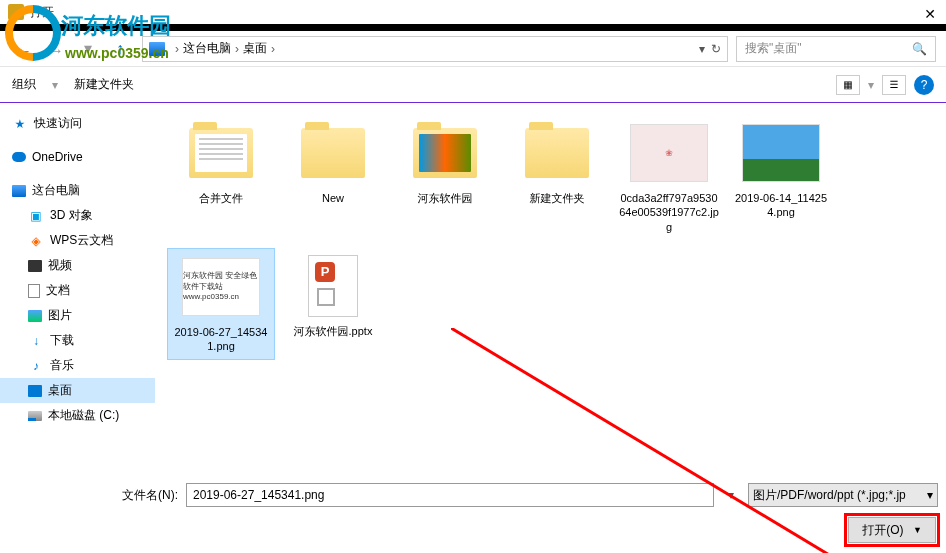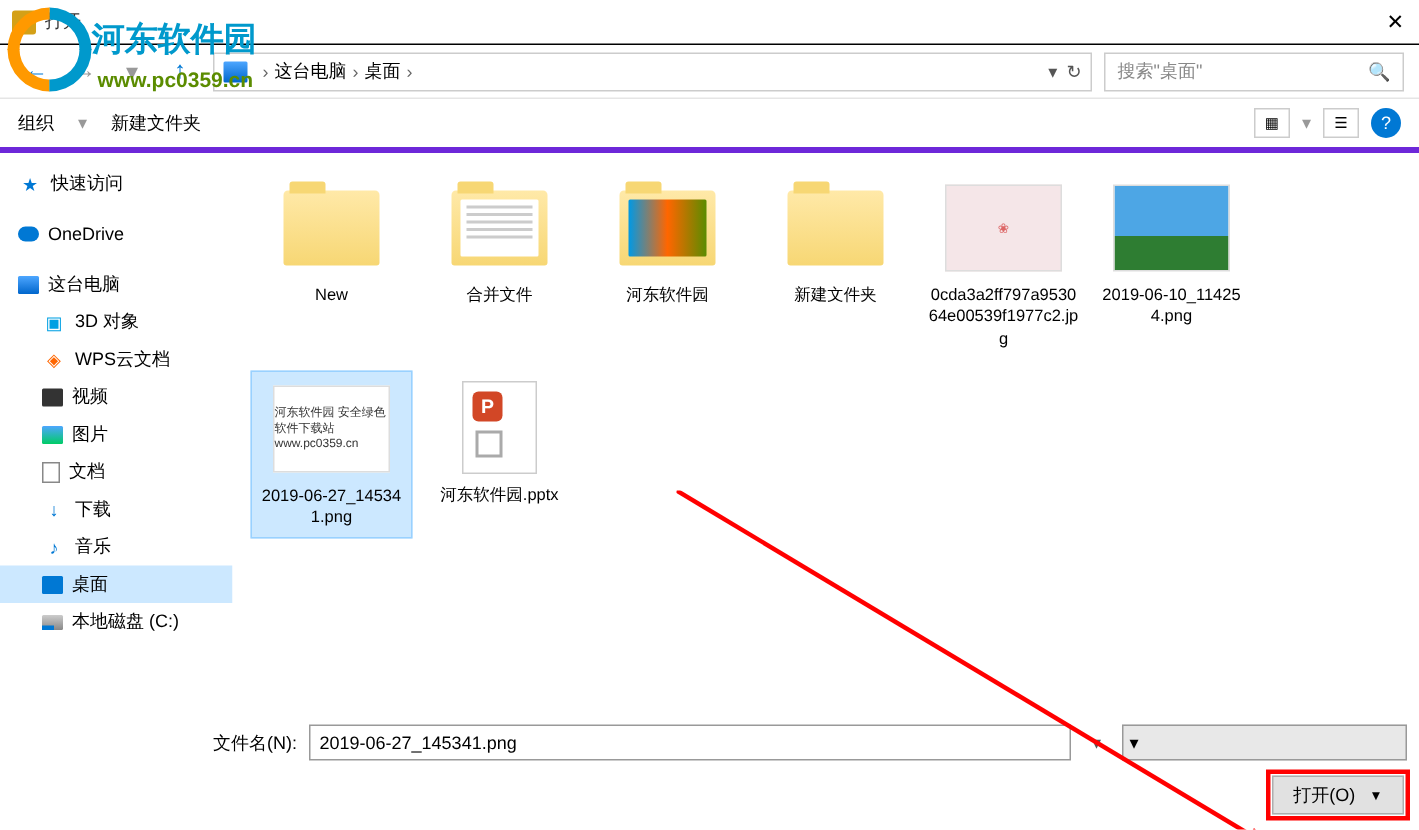--- a/index.html
+++ b/index.html
@@ -1,38 +1,38 @@
 <!DOCTYPE html>
 <html><head>
   <meta charset="utf-8">
   <style>
     * { margin: 0; padding: 0; box-sizing: border-box; font-family: "Microsoft YaHei", "Segoe UI", sans-serif; }
     body { width: 946px; height: 553px; background: #fff; position: relative; overflow: hidden; }
     
-    .titlebar { height: 30px; background: #fff; display: flex; align-items: center; padding: 12px 8px; border-bottom: 1px solid #000000; position: relative; }
+    .titlebar { height: 30px; background: #fff; display: flex; align-items: center; padding: 12px 8px; border-bottom: 7px solid #000000; position: relative; }
     .titlebar-icon { width: 16px; height: 16px; background: #D4A017; border-radius: 2px; margin-right: 6px; }
     .titlebar-text { font-size: 12px; color: #333; }
     .close-btn { position: absolute; right: 10px; top: 6px; font-size: 14px; cursor: pointer; }
     
     .watermark { position: absolute; top: 5px; left: 5px; z-index: 100; font-size: 22px; font-weight: bold; pointer-events: none; }
     .watermark-logo { display: inline-block; width: 50px; height: 40px; position: relative; }
     .watermark-logo::before { content: ''; position: absolute; width: 40px; height: 40px; border: 8px solid; border-color: #0099cc #0099cc #ff9900 #ff9900; border-radius: 50%; transform: rotate(45deg); }
     .watermark-text { color: #0099cc; position: relative; top: -12px; }
     .watermark-url { display: block; color: #5b8c00; font-size: 14px; font-weight: bold; margin-left: 60px; margin-top: -8px; }
     
     .nav-row { height: 36px; display: flex; align-items: center; padding: 0 10px; border-bottom: 1px solid #e5e5e5; gap: 4px; }
     .nav-arrow { width: 28px; height: 28px; display: flex; align-items: center; justify-content: center; color: #999; font-size: 16px; }
     .nav-arrow.enabled { color: #0078d4; }
     .breadcrumb { flex: 1; height: 26px; border: 1px solid #ccc; background: #fff; display: flex; align-items: center; padding: 0 6px; font-size: 12px; margin: 0 4px; }
     .breadcrumb-icon { width: 16px; height: 14px; background: linear-gradient(#4da6ff, #0066cc); margin-right: 6px; border-radius: 1px; }
     .breadcrumb-sep { margin: 0 4px; color: #666; }
     .breadcrumb-refresh { margin-left: auto; display: flex; gap: 6px; color: #555; }
     .search-box { width: 200px; height: 26px; border: 1px solid #ccc; padding: 0 8px; font-size: 12px; color: #888; display: flex; align-items: center; justify-content: space-between; }
     
-    .toolbar-row { height: 36px; display: flex; align-items: center; padding: 0 12px; border-bottom: 4px solid #6d28d9; font-size: 12px; gap: 16px; }
+    .toolbar-row { height: 36px; display: flex; align-items: center; padding: 0 12px; border-bottom: 1px solid #6d28d9; font-size: 12px; gap: 16px; }
     .toolbar-spacer { flex: 1; }
     .toolbar-views { display: flex; gap: 8px; align-items: center; }
     .view-btn { width: 24px; height: 20px; border: 1px solid #ccc; display: flex; align-items: center; justify-content: center; font-size: 10px; }
     .help-icon { width: 20px; height: 20px; border-radius: 50%; background: #0078d4; color: #fff; display: flex; align-items: center; justify-content: center; font-size: 12px; }
     
     .main-area { display: flex; height: 380px; }
     .sidebar { width: 155px; padding: 8px 0; font-size: 12px; overflow-y: auto; }
     .sidebar-item { display: flex; align-items: center; padding: 4px 12px; gap: 6px; cursor: pointer; }
     .sidebar-item.indent { padding-left: 28px; }
     .sidebar-item.selected { background: #cce8ff; }
@@ -67,21 +67,21 @@
     .pptx-ico { width:50px; height:62px; background:#fff; border:1px solid #ccc; position:relative; }
     .pptx-ico::before { content:'P'; position:absolute; top:6px; left:6px; width:20px; height:20px; background:#d24726; color:#fff; border-radius:4px; display:flex; align-items:center; justify-content:center; font-weight:bold; font-size:13px; }
     .pptx-ico::after { content:''; position:absolute; bottom:10px; left:8px; width:14px; height:14px; border:2px solid #aaa; }
     .docx-ico { width:50px; height:62px; background:#fff; border:1px solid #ccc; position:relative; }
     .docx-ico::before { content:'W'; position:absolute; top:6px; left:6px; width:20px; height:20px; background:#2b579a; color:#fff; border-radius:4px; display:flex; align-items:center; justify-content:center; font-weight:bold; font-size:12px; }
     .docx-ico::after { content:''; position:absolute; bottom:10px; left:8px; right:8px; height:2px; background:#ccc; box-shadow:0 5px #ccc,0 10px #ccc; }
     .file-label { word-break: break-all; line-height: 1.3; max-width: 100px; }
     
     .arrow-annotation { position: absolute; top: 225px; left: 296px; width: 420px; height: 250px; pointer-events:none; z-index: 50; }
     
-    .footer { position: absolute; bottom: 10px; left: 0; right: 0; padding: 0 8px; margin-left: 20px; }
+    .footer { position: absolute; bottom: 10px; left: 0; right: 0; padding: 0 8px; }
     .filename-row { display: flex; align-items: center; gap: 8px; margin-bottom: 10px; font-size: 12px; }
     .filename-label { width: 70px; text-align: right; margin-left: 100px; }
     .filename-input { flex: 1; height: 24px; border: 1px solid #999; padding: 0 6px; font-size: 12px; }
     .filetype-select { width: 190px; height: 24px; border: 1px solid #999; padding: 0 4px; font-size: 12px; background:#e8e8e8; display:flex; align-items:center; justify-content:space-between; }
     .button-row { display: flex; justify-content: flex-end; gap: 10px; padding-right: 2px; }
     .btn { width: 88px; height: 26px; border: 1px solid #adadad; background: #e1e1e1; font-size: 12px; cursor: pointer; display:flex; align-items:center; justify-content:center; }
     .btn-highlight { outline: 3px solid #ff0000; outline-offset: 1px; }
     .filename-dropdown { width: 18px; text-align:center; color:#555; }
   </style>
 </head>
@@ -157,26 +157,26 @@
       </div>
       <div class="sidebar-item indent">
         <span class="sb-icon ico-wps">◈</span>
         <span>WPS云文档</span>
       </div>
       <div class="sidebar-item indent">
         <span class="sb-icon ico-video"></span>
         <span>视频</span>
       </div>
       <div class="sidebar-item indent">
+        <span class="sb-icon ico-doc"></span>
+        <span>文档</span>
+      </div>
+      <div class="sidebar-item indent">
         <span class="sb-icon ico-pic"></span>
         <span>图片</span>
-      </div>
-      <div class="sidebar-item indent">
-        <span class="sb-icon ico-doc"></span>
-        <span>文档</span>
       </div>
       <div class="sidebar-item indent">
         <span class="sb-icon ico-down">↓</span>
         <span>下载</span>
       </div>
       <div class="sidebar-item indent">
         <span class="sb-icon ico-music">♪</span>
         <span>音乐</span>
       </div>
       <div class="sidebar-item indent selected">
@@ -184,34 +184,34 @@
         <span>桌面</span>
       </div>
       <div class="sidebar-item indent">
         <span class="sb-icon ico-disk"></span>
         <span>本地磁盘 (C:)</span>
       </div>
     </div>
   <div class="content" id="content">
     <div class="file-item">
         <div class="file-thumb">
-          <div class="folder-ico"></div>
-        </div>
-        <div class="file-label">New</div>
-      </div>
-      <div class="file-item">
-        <div class="file-thumb">
           <div class="folder-ico">
             <div class="folder-content fc-text"></div>
           </div>
         </div>
         <div class="file-label">合并文件</div>
       </div>
       <div class="file-item">
         <div class="file-thumb">
+          <div class="folder-ico"></div>
+        </div>
+        <div class="file-label">New</div>
+      </div>
+      <div class="file-item">
+        <div class="file-thumb">
           <div class="folder-ico">
             <div class="folder-content fc-color"></div>
           </div>
         </div>
         <div class="file-label">河东软件园</div>
       </div>
       <div class="file-item">
         <div class="file-thumb">
           <div class="folder-ico"></div>
         </div>
@@ -220,21 +220,21 @@
       <div class="file-item">
         <div class="file-thumb">
           <div class="img-thumb">❀</div>
         </div>
         <div class="file-label">0cda3a2ff797a953064e00539f1977c2.jpg</div>
       </div>
       <div class="file-item">
         <div class="file-thumb">
           <div class="img-thumb landscape"></div>
         </div>
-        <div class="file-label">2019-06-10_114254.png</div>
+        <div class="file-label">2019-06-14_114254.png</div>
       </div>
       <div class="file-item selected">
         <div class="file-thumb">
           <div class="img-thumb doc-white">河东软件园
 安全绿色软件下载站
 www.pc0359.cn</div>
         </div>
         <div class="file-label">2019-06-27_145341.png</div>
       </div>
       <div class="file-item">
@@ -249,20 +249,21 @@
     </svg>
   </div>
 </div>
 
 <div class="footer">
   <div class="filename-row">
     <span class="filename-label">文件名(N):</span>
     <input class="filename-input" value="2019-06-27_145341.png" style="">
     <span class="filename-dropdown">▾</span>
     <div class="filetype-select">
+      <span>图片/PDF/word/ppt (*.jpg;*.jp</span>
       <span>▾</span>
     </div>
   </div>
   <div class="button-row">
     <div class="btn btn-highlight">
       <span>打开(O)</span>&nbsp;<span style="font-size:9px;margin-left:6px">▼</span>
     </div>
   </div>
 </div>
 

